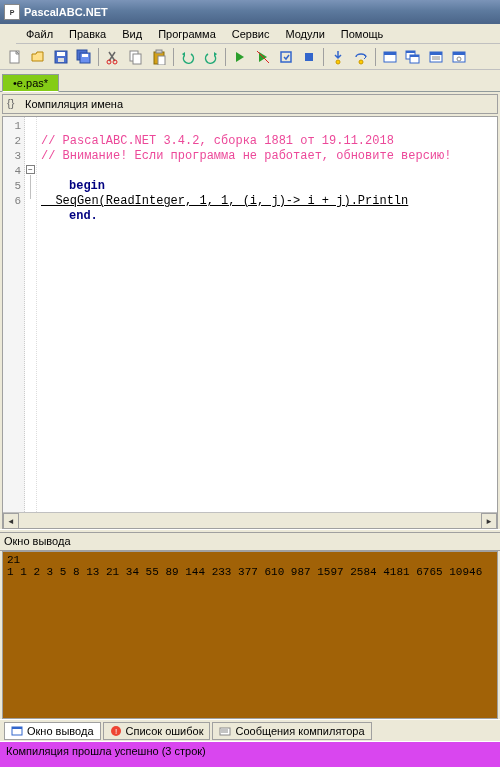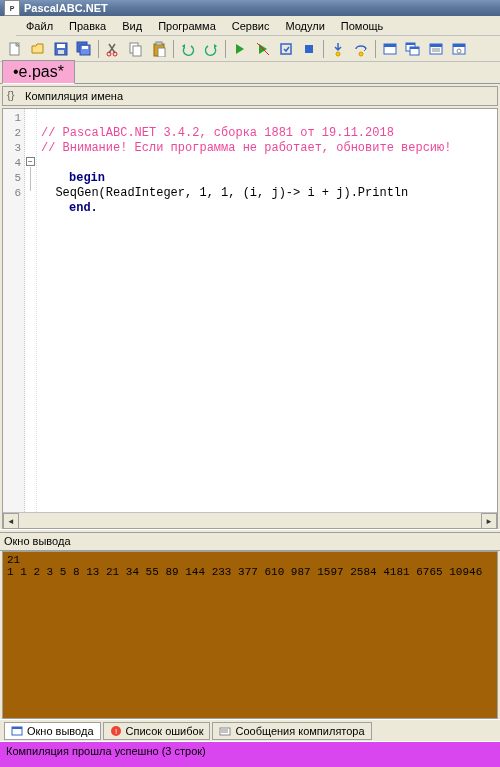--- a/index.html
+++ b/index.html
@@ -8,21 +8,21 @@
       font-size: 11px;
       background: #ece9d8;
       width: 500px;
       height: 767px;
       overflow: hidden;
       display: flex;
       flex-direction: column;
     }
     .titlebar {
       background: linear-gradient(to bottom, #7b94b8 0%, #5d7a9e 45%, #4a6488 100%);
-      height: 16px;
+      height: 24px;
       display: flex;
       align-items: center;
       padding: 0 4px;
       color: white;
       font-weight: bold;
       font-size: 11px;
     }
     .titlebar .app-icon {
       width: 16px; height: 16px;
       background: #fff;
@@ -76,25 +76,25 @@
     }
     .tabs {
       background: #ece9d8;
       height: 22px;
       display: flex;
       align-items: flex-end;
       padding: 0 2px;
       border-bottom: 1px solid #919b9c;
     }
     .tab {
-      background: #f9a8d4;
+      background: #84cc16;
       border: 1px solid #919b9c;
       border-bottom: 1px solid #fff;
       padding: 2px 10px;
-      font-size: 16px;
+      font-size: 11px;
       position: relative;
       top: 1px;
     }
     .globals-bar {
       background: #ece9d8;
       height: 20px;
       border: 1px solid #a0a0a0;
       margin: 2px;
       display: flex;
       align-items: center;
@@ -152,21 +152,21 @@
       background: #c0c0c0;
     }
     .code {
       flex: 1;
       padding: 2px 4px 0 4px;
       line-height: 15px;
       white-space: pre;
     }
     .c-comment { color: #ec4899; }
     .c-keyword { color: #000080; font-weight: bold; padding-left: 28px; }
-    .c-normal { color: #000; }
+    .c-normal { color: #000; text-decoration: underline; }
     .editor-scroll {
       position: absolute;
       bottom: 0; left: 0; right: 0;
       height: 16px;
       background: #ece9d8;
       border-top: 1px solid #c0c0c0;
       display: flex;
     }
     .scroll-btn {
       width: 16px; height: 16px;

